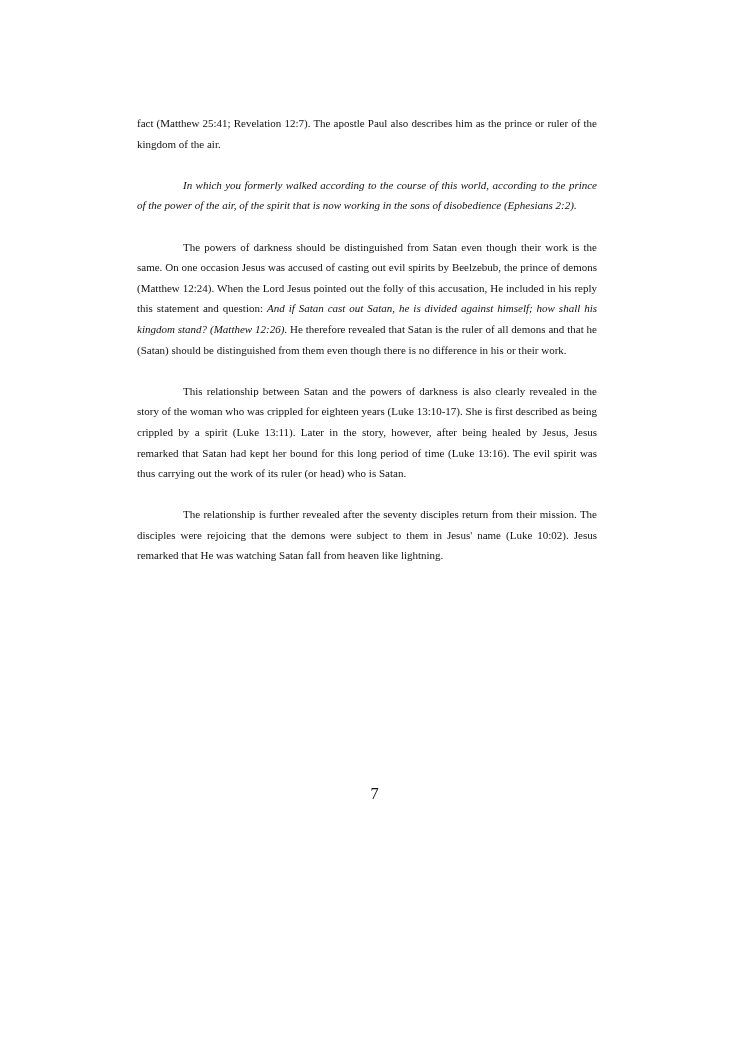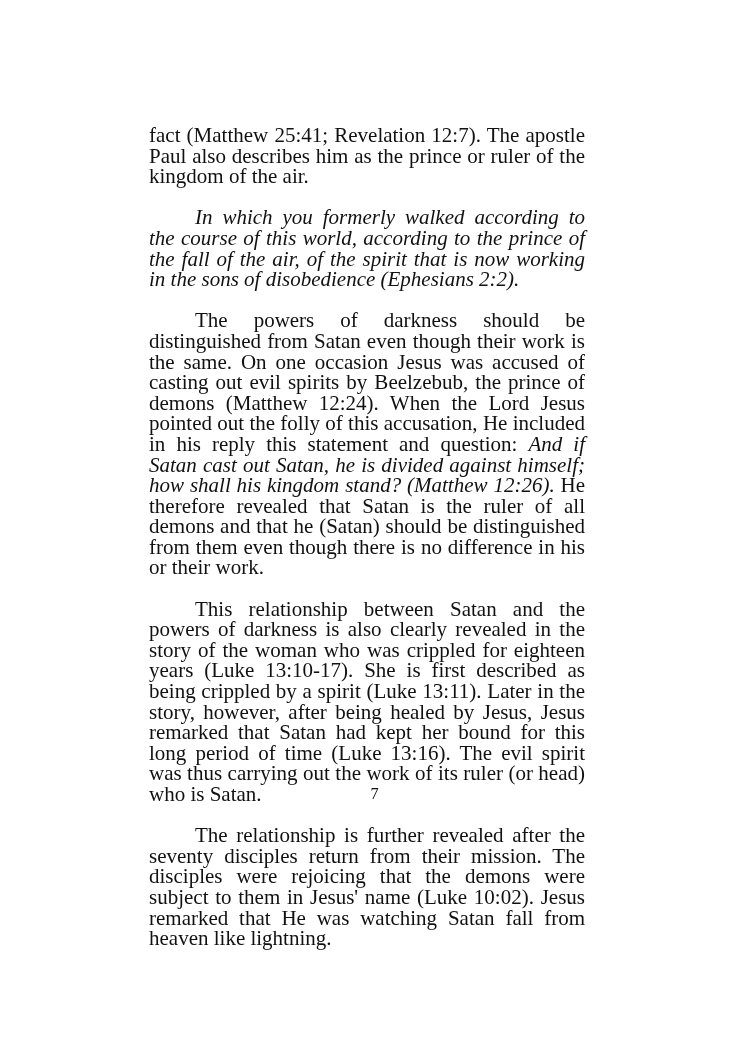--- a/index.html
+++ b/index.html
@@ -15,22 +15,22 @@
       font-family: "Liberation Serif", "DejaVu Serif", serif;
       color: #111111;
     }
     .page {
       position: absolute;
       left: 137px;
       top: 113px;
       width: 460px;
     }
     .para {
-      margin: 12px;
-      font-size: 21px;
+      margin: 0;
+      font-size: 11px;
       line-height: 20.6px;
       text-align: justify;
       text-align-last: left;
     }
     .para + .para { margin-top: 20.6px; }
     .indent { text-indent: 46px; }
     .italic { font-style: italic; }
     .page-number {
       position: absolute;
       left: 0;
@@ -42,21 +42,21 @@
     }
   </style>
 </head>
 <body>
 
 <div class="page">
   <p class="para">
     <span>fact (Matthew 25:41; Revelation 12:7).  The apostle Paul also describes him as the prince or ruler of the kingdom of the air.</span>
   </p>
   <p class="para indent">
-    <span class="italic">In which you formerly walked according to the course of this world, according to the prince of the fall of the air, of the spirit that is now working in the sons of disobedience (Ephesians 2:2).</span>
+    <span class="italic">In which you formerly walked according to the course of this world, according to the prince of the power of the air, of the spirit that is now working in the sons of disobedience (Ephesians 2:2).</span>
   </p>
   <p class="para indent">
     <span>The powers of darkness should be distinguished from Satan even though their work is the same.  On one occasion Jesus was accused of casting out evil spirits by Beelzebub, the prince of demons (Matthew 12:24).  When the Lord Jesus pointed out the folly of this accusation, He included in his reply this statement and question: </span><span class="italic">And if Satan cast out Satan, he is divided against himself; how shall his kingdom stand? (Matthew 12:26).</span><span>  He therefore revealed that Satan is the ruler of all demons and that he (Satan) should be distinguished from them even though there is no difference in his or their work.</span>
   </p>
   <p class="para indent">
     <span>This relationship between Satan and the powers of darkness is also clearly revealed in the story of the woman who was crippled for eighteen years (Luke 13:10-17).  She is first described as being crippled by a spirit (Luke 13:11).  Later in the story, however, after being healed by Jesus, Jesus remarked that Satan had kept her bound for this long period of time (Luke 13:16).  The evil spirit was thus carrying out the work of its ruler (or head) who is Satan.</span>
   </p>
   <p class="para indent">
     <span>The relationship is further revealed after the seventy disciples return from their mission.  The disciples were rejoicing that the demons were subject to them in Jesus' name (Luke 10:02).  Jesus remarked that He was watching Satan fall from heaven like lightning.</span>
   </p>

